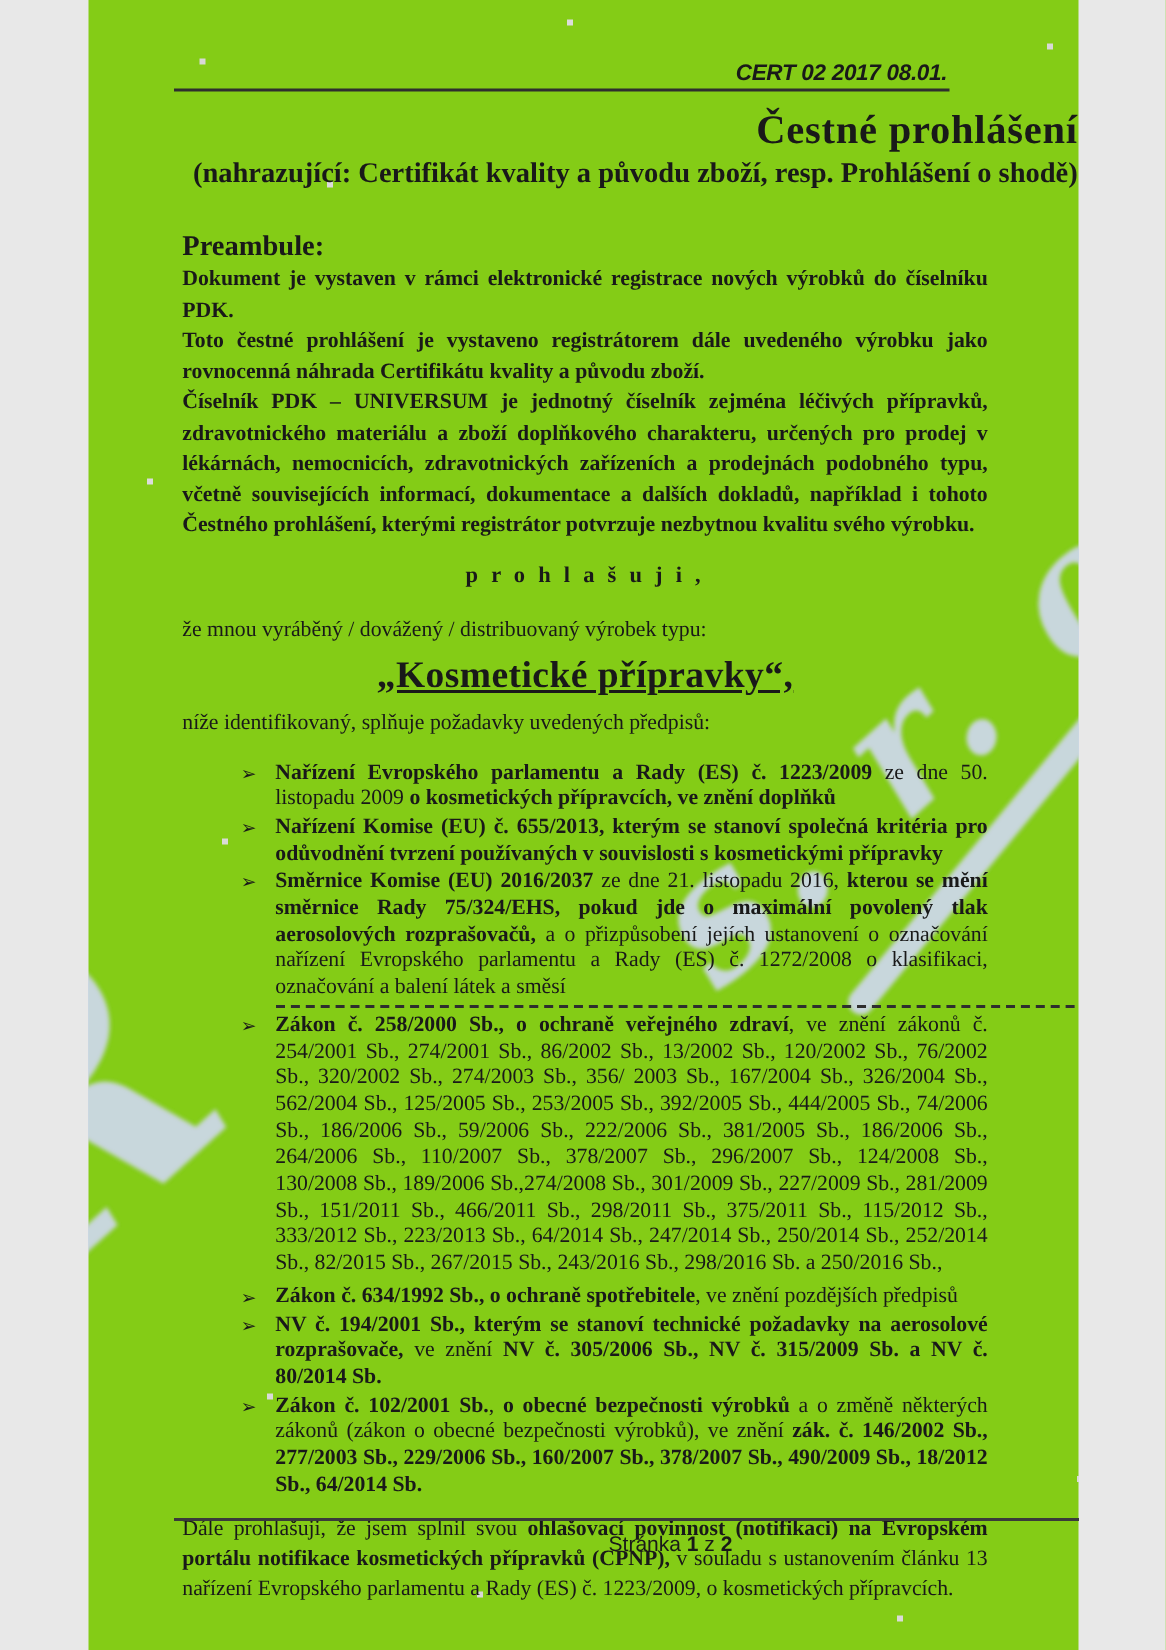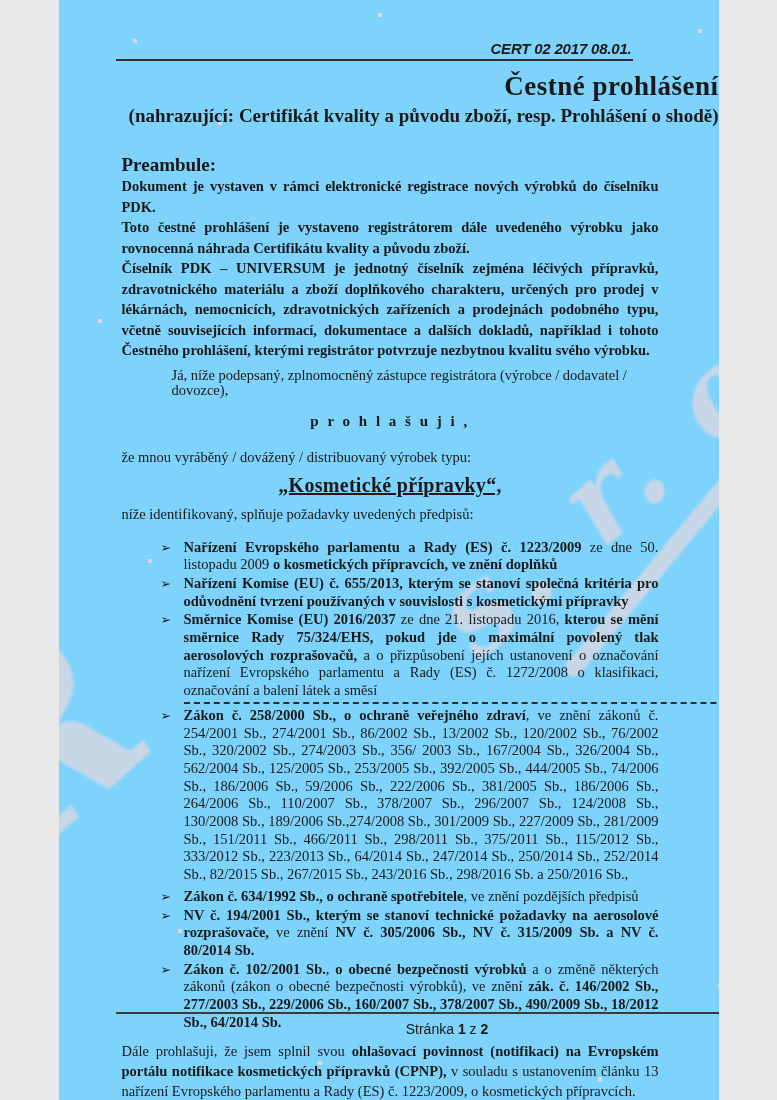--- a/index.html
+++ b/index.html
@@ -1,20 +1,20 @@
 <!DOCTYPE html>
 <html lang="cs"><head>
 <meta charset="utf-8">
 <style>
   html,body{margin:0;padding:0;background:#e8e8e8;}
   .page{
     position:relative;
     width:660px;height:1100px;
     margin:0 auto;
-    background:#7dd3fc;
+    background:#84cc16;
     overflow:hidden;
     color:#191919;
     font-family:"Liberation Serif","DejaVu Serif",serif;
     font-size:14.5px;
   }
   .wm{position:absolute;left:0;top:0;width:777px;height:1100px;z-index:0;pointer-events:none;}
   .content{position:relative;z-index:1;}
   .b{font-weight:bold;}
 
   .doc-code{
@@ -51,21 +51,21 @@
     text-align:justify;
   }
   .intro{margin:4px 0 0 0;padding-left:50px;line-height:15px;padding-top:3px;}
   .verb{
     margin:15px 0 0 0;text-align:center;
     font-weight:bold;font-size:15px;letter-spacing:2.5px;
   }
   .product-intro{margin:18px 0 0 0;line-height:15px;padding-top:2px;}
   .product-name{
     margin:9px 0 0 0;text-align:center;
-    font-size:20px;font-weight:bold;
+    font-size:25px;font-weight:bold;
     text-decoration:underline;
     letter-spacing:0.3px;
   }
   .compliance-intro{margin:8px 0 0 0;line-height:15px;padding-top:2px;}
 
   ul.regs{
     list-style:none;
     margin:17px 0 0 0;
     padding:0 0 0 62px;
   }
@@ -141,21 +141,20 @@
     <div class="subtitle">(nahrazující: Certifikát kvality a původu zboží, resp. Prohlášení o shodě)</div>
 
     <div class="body-col">
       <div class="preamble-heading">Preambule:</div>
       <div class="preamble">
         <p>Dokument je vystaven v rámci elektronické registrace nových výrobků do číselníku PDK.</p>
         <p>Toto čestné prohlášení je vystaveno registrátorem dále uvedeného výrobku jako rovnocenná náhrada Certifikátu kvality a původu zboží.</p>
         <p>Číselník PDK – UNIVERSUM je jednotný číselník zejména léčivých přípravků, zdravotnického materiálu a zboží doplňkového charakteru, určených pro prodej v lékárnách, nemocnicích, zdravotnických zařízeních a prodejnách podobného typu, včetně souvisejících informací, dokumentace a dalších dokladů, například i tohoto Čestného prohlášení, kterými registrátor potvrzuje nezbytnou kvalitu svého výrobku.</p>
       </div>
 
-      <div class="intro">Já, níže podepsaný, zplnomocněný zástupce registrátora (výrobce / dodavatel / dovozce),</div>
       <div class="verb">p r o h l a š u j i ,</div>
       <div class="product-intro">že mnou vyráběný / dovážený / distribuovaný výrobek typu:</div>
       <div class="product-name">„Kosmetické přípravky“,</div>
       <div class="compliance-intro">níže identifikovaný, splňuje požadavky uvedených předpisů:</div>
 
       <ul class="regs">
         <li><span class="marker">➢</span><span><span class="b">Nařízení Evropského parlamentu a Rady (ES) č. 1223/2009</span><span> ze dne 50. listopadu 2009 </span><span class="b">o kosmetických přípravcích, ve znění doplňků</span></span></li>
         <li><span class="marker">➢</span><span><span class="b">Nařízení Komise (EU) č. 655/2013, kterým se stanoví společná kritéria pro odůvodnění tvrzení používaných v souvislosti s kosmetickými přípravky</span></span></li>
         <li><span class="marker">➢</span><span><span class="b">Směrnice Komise (EU) 2016/2037</span><span> ze dne 21. listopadu 2016, </span><span class="b">kterou se mění směrnice Rady 75/324/EHS, pokud jde o maximální povolený tlak aerosolových rozprašovačů,</span><span> a o přizpůsobení jejích ustanovení o označování nařízení Evropského parlamentu a Rady (ES) č. 1272/2008 o klasifikaci, označování a balení látek a směsí</span></span></li>
       </ul>

